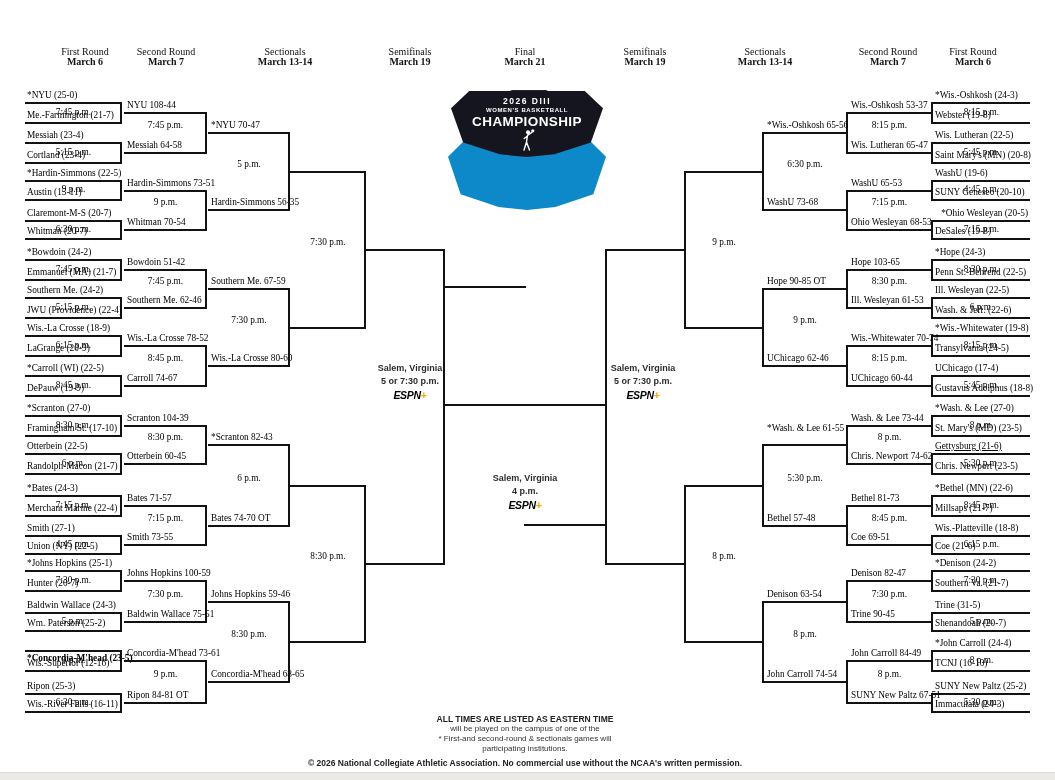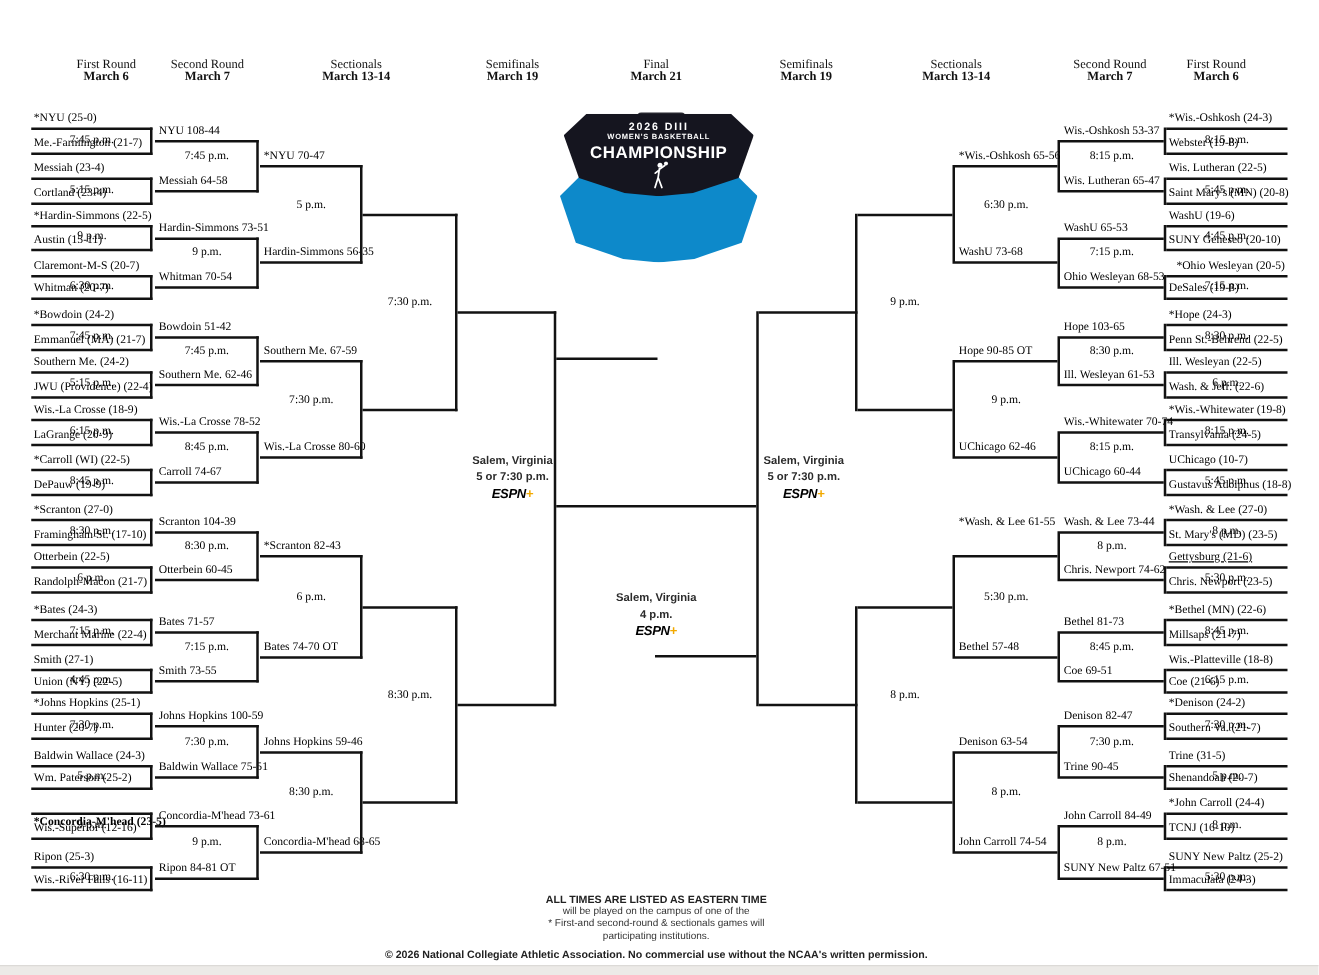--- a/index.html
+++ b/index.html
@@ -363,21 +363,21 @@
     <div class="hl" style="left: 933px; top: 355px; width: 97px;"></div>
     <div class="vl" style="left: 931px; top: 335px; height: 22px;"></div>
     <div class="bt" style="left: 935px; top: 322px; width: 93px;">*Wis.-Whitewater (19-8)</div>
     <div class="bt ctr" style="left: 935px; top: 336px; width: 93px; height: 18px; line-height: 18px;">8:15 p.m.</div>
     <div class="bt" style="left: 935px; top: 342px; width: 93px;">Transylvania (24-5)</div>
     <div class="hl" style="left: 848px; top: 345px; width: 83px;"></div>
     <div class="bt" style="left: 851px; top: 332px;">Wis.-Whitewater 70-74</div>
     <div class="hl" style="left: 933px; top: 375px; width: 97px;"></div>
     <div class="hl" style="left: 933px; top: 395px; width: 97px;"></div>
     <div class="vl" style="left: 931px; top: 375px; height: 22px;"></div>
-    <div class="bt" style="left: 935px; top: 362px; width: 93px;">UChicago (10-7)</div>
+    <div class="bt" style="left: 935px; top: 362px; width: 93px;">UChicago (17-4)</div>
     <div class="bt ctr" style="left: 935px; top: 376px; width: 93px; height: 18px; line-height: 18px;">5:45 p.m.</div>
     <div class="bt" style="left: 935px; top: 382px; width: 93px;">Gustavus Adolphus (18-8)</div>
     <div class="hl" style="left: 848px; top: 385px; width: 83px;"></div>
     <div class="bt" style="left: 851px; top: 372px;">UChicago 60-44</div>
     <div class="hl" style="left: 933px; top: 415px; width: 97px;"></div>
     <div class="hl" style="left: 933px; top: 435px; width: 97px;"></div>
     <div class="vl" style="left: 931px; top: 415px; height: 22px;"></div>
     <div class="bt" style="left: 935px; top: 402px; width: 93px;">*Wash. &amp; Lee (27-0)</div>
     <div class="bt ctr" style="left: 935px; top: 416px; width: 93px; height: 18px; line-height: 18px;">8 p.m.</div>
     <div class="bt" style="left: 935px; top: 422px; width: 93px;">St. Mary's (MD) (23-5)</div>
@@ -450,21 +450,21 @@
     <div class="vl" style="left: 846px; top: 269px; height: 40px;"></div>
     <div class="hl" style="left: 764px; top: 288px; width: 82px;"></div>
     <div class="bt" style="left: 767px; top: 275px;">Hope 90-85 OT</div>
     <div class="bt ctr" style="left: 848px; top: 275px; width: 83px;">8:30 p.m.</div>
     <div class="vl" style="left: 846px; top: 345px; height: 42px;"></div>
     <div class="hl" style="left: 764px; top: 365px; width: 82px;"></div>
     <div class="bt" style="left: 767px; top: 352px;">UChicago 62-46</div>
     <div class="bt ctr" style="left: 848px; top: 352px; width: 83px;">8:15 p.m.</div>
     <div class="vl" style="left: 846px; top: 425px; height: 40px;"></div>
     <div class="hl" style="left: 764px; top: 444px; width: 82px;"></div>
-    <div class="bt" style="left: 767px; top: 412px;">*Wash. &amp; Lee 61-55</div>
+    <div class="bt" style="left: 767px; top: 422px;">*Wash. &amp; Lee 61-55</div>
     <div class="bt ctr" style="left: 848px; top: 431px; width: 83px;">8 p.m.</div>
     <div class="vl" style="left: 846px; top: 505px; height: 41px;"></div>
     <div class="hl" style="left: 764px; top: 525px; width: 82px;"></div>
     <div class="bt" style="left: 767px; top: 512px;">Bethel 57-48</div>
     <div class="bt ctr" style="left: 848px; top: 512px; width: 83px;">8:45 p.m.</div>
     <div class="vl" style="left: 846px; top: 580px; height: 43px;"></div>
     <div class="hl" style="left: 764px; top: 601px; width: 82px;"></div>
     <div class="bt" style="left: 767px; top: 588px;">Denison 63-54</div>
     <div class="bt ctr" style="left: 848px; top: 588px; width: 83px;">7:30 p.m.</div>
     <div class="vl" style="left: 846px; top: 660px; height: 44px;"></div>

